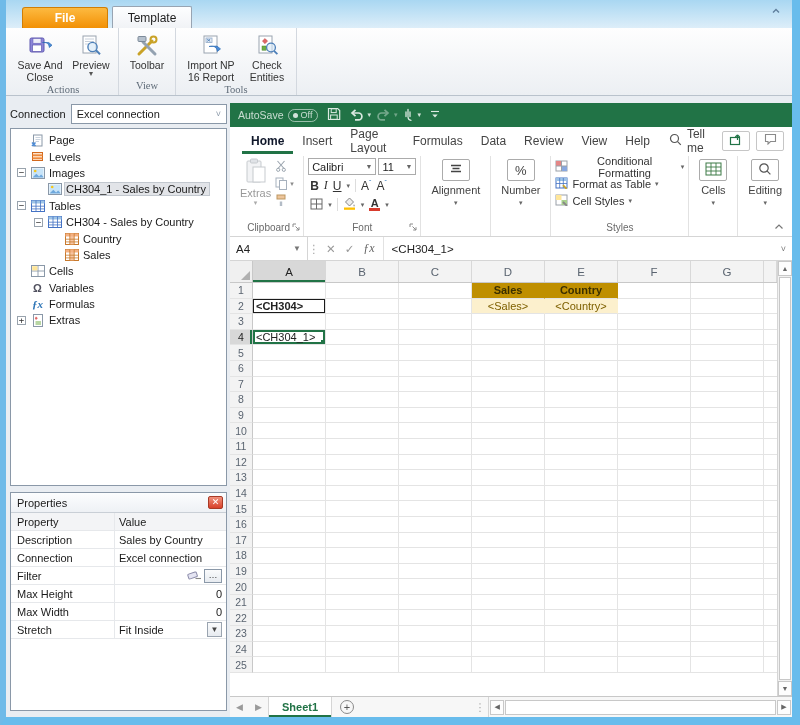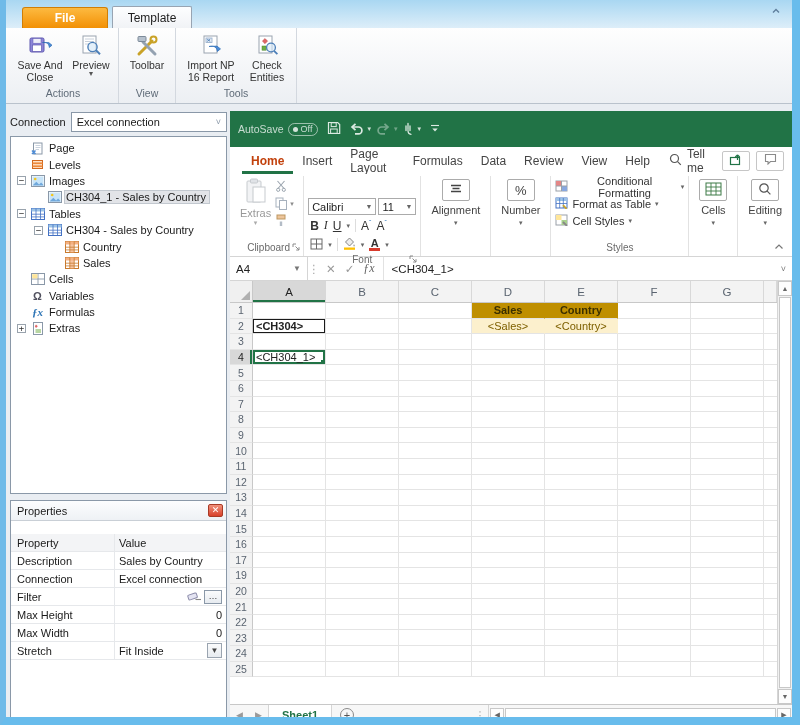--- a/index.html
+++ b/index.html
@@ -7,81 +7,81 @@
   body { font-family:"Liberation Sans", sans-serif; font-size:11px; color:#222; }
   .window { width:800px; height:725px; position:relative;
     border-left:6px solid #6FBAE8; border-right:8px solid #68BCEC; border-bottom:8px solid #68BCEC;
     background:#E9EDF2; overflow:hidden; }
   
   .app-tabstrip { height:28px; background:linear-gradient(#A9D7F2,#DDEEf9); display:flex; align-items:flex-end; padding-left:16px; position:relative; }
   .tab-file { width:86px; height:21px; background:linear-gradient(#FDBA40,#F29005); border:1px solid #D07E06; border-bottom:none; border-radius:3px 3px 0 0; color:#fff; font-weight:bold; font-size:12px; display:flex; align-items:center; justify-content:center; }
   .tab-template { width:80px; height:22px; background:linear-gradient(#FDFEFF,#F1F3F6); border:1px solid #98A4B2; border-bottom:none; border-radius:2px 2px 0 0; color:#1e1e1e; font-size:12px; display:flex; align-items:center; justify-content:center; margin-left:4px; }
   .app-collapse { position:absolute; right:8px; top:4px; width:16px; height:14px; display:flex; align-items:center; justify-content:center; }
   
-  .app-ribbon { height:76px; background:linear-gradient(#FEFEFE,#ECEFF3); border-bottom:1px solid #B9C2CC; display:flex; padding-left:2px; }
+  .app-ribbon { height:68px; background:linear-gradient(#FEFEFE,#ECEFF3); border-bottom:1px solid #B9C2CC; display:flex; padding-left:2px; }
   .rgroup { display:flex; flex-direction:column; border-right:1px solid #D3D8DF; }
   .rgroup-buttons { flex:1; display:flex; padding:2px 4px 0 4px; }
   .rbtn { display:flex; flex-direction:column; align-items:center; padding:2px 3px 0 3px; min-width:46px; cursor:default; }
   .rbtn .ric { height:27px; display:flex; align-items:center; justify-content:center; }
   .rbtn .rlb { font-size:10.5px; color:#333; text-align:center; line-height:1.15; white-space:pre-line; }
   .rbtn .rdd { font-size:8px; color:#555; line-height:6px; }
-  .rgroup-label { text-align:center; font-size:10.5px; color:#5F6B78; padding:1px 8px 4px 8px; }
+  .rgroup-label { text-align:center; font-size:10.5px; color:#5F6B78; padding:1px 8px 4px 8px;font-family:Liberation Serif, serif; }
   
   .main { display:flex; height:621px; padding-top:7px; }
   
   .left-panel { width:224px; padding:0 3px 6px 4px; display:flex; flex-direction:column; }
   .conn-row { height:22px; display:flex; align-items:center; gap:5px; color:#1a1a1a; }
   .conn-select { flex:1; height:20px; background:#fff; border:1px solid #8A98A8; display:flex; align-items:center; padding:0 5px; position:relative; }
   .conn-select .chev { margin-left:auto; color:#8A98A8; font-size:9px; }
   .tree-box { margin-top:3px; background:#fff; border:1px solid #8A98A8; height:358px; overflow:hidden; padding-top:3px; }
   .tree-item { height:16.4px; display:flex; align-items:center; white-space:nowrap; }
   .tree-item .tlabel { color:#1a1a1a; padding:0 3px 0 1px; }
   .tree-item.selected .tlabel { background:#E2E4E8; outline:1px solid #C2C8CF; }
   .exp { width:9px; height:9px; border:1px solid #99A3AD; background:#fff; color:#333; font-size:9px; line-height:7px; text-align:center; margin-right:4px; flex:none; font-family:"DejaVu Sans Mono", monospace; }
   .exp-sp { width:13px; flex:none; }
   .ticon { width:15px; height:13px; margin-right:3px; flex:none; display:flex; align-items:center; justify-content:center; }
   .tglyph { font-size:11px; font-weight:bold; }
   
   .props-box { margin-top:6px; border:1px solid #8A98A8; background:#fff; flex:1; display:flex; flex-direction:column; overflow:hidden; }
   .props-title { height:20px; background:linear-gradient(#FCFDFE,#EEF1F5); border-bottom:1px solid #C9CFD6; display:flex; align-items:center; padding:0 3px 0 6px; color:#1a1a1a; }
   .props-close { margin-left:auto; width:15px; height:13px; background:linear-gradient(#F0917C,#D8402A); border:1px solid #A83A26; border-radius:2px; color:#fff; font-size:9px; line-height:11px; text-align:center; cursor:default; }
   .prow { display:flex; height:18px; border-bottom:1px solid #E6E8EB; align-items:stretch; }
-  .prow.phead { background:#F3F4F6;margin-top:13px; }
+  .prow.phead { background:#F3F4F6; }
   .prow .pname { width:104px; padding-left:6px; border-right:1px solid #E6E8EB; display:flex; align-items:center; color:#1a1a1a; }
   .prow .pval { flex:1; padding:0 4px; display:flex; align-items:center; color:#1a1a1a; gap:2px; }
   .prow .pval.num { justify-content:flex-end; }
   .mini-btn { width:18px; height:14px; border:1px solid #8A98A8; background:linear-gradient(#FAFBFC,#E7EBF0); font-size:9px; line-height:11px; text-align:center; color:#333; flex:none; }
   .dd-btn { margin-left:auto; width:15px; height:15px; border:1px solid #9AA4B0; background:linear-gradient(#FAFBFC,#E7EBF0); color:#444; font-size:8px; display:flex; align-items:center; justify-content:center; flex:none; }
   .props-empty { flex:1; background:#fff; }
   
   .excel { width:562px; display:flex; flex-direction:column; background:#fff; }
-  .x-titlebar { height:36px; background:#217346; display:flex; align-items:center; padding:0 8px; gap:9px; color:rgba(255,255,255,.75); flex:none; }
+  .x-titlebar { height:24px; background:#217346; display:flex; align-items:center; padding:0 8px; gap:9px; color:rgba(255,255,255,.75); flex:none; }
   .autosave { display:flex; align-items:center; gap:4px; font-size:10.5px; }
   .as-pill { border:1px solid rgba(255,255,255,.55); border-radius:8px; padding:0 5px 0 4px; height:13px; display:flex; align-items:center; gap:3px; font-size:9px; }
   .as-dot { width:5px; height:5px; border-radius:50%; background:rgba(255,255,255,.8); }
   .qat { display:flex; align-items:center; gap:2px; }
   .qat .dim { opacity:.45; }
   .qat .dd { font-size:7px; color:rgba(255,255,255,.8); margin:0 3px 0 1px; }
   .x-tabs { height:27px; display:flex; align-items:center; padding:0 8px 0 12px; background:#fff; font-size:12px; color:#444; flex:none; }
   .x-tab { padding:0 9px; height:100%; display:flex; align-items:center; cursor:default; }
-  .x-tab.active { font-weight:bold; color:#c2410c; box-shadow:inset 0 -3px 0 #217346; }
+  .x-tab.active { font-weight:bold; color:#0f172a; box-shadow:inset 0 -3px 0 #217346; }
   .tellme { display:flex; align-items:center; gap:5px; margin-left:10px; color:#444; }
   .x-tabs-right { margin-left:auto; display:flex; gap:6px; align-items:center; }
   .tb-btn { width:28px; height:20px; border:1px solid #C6C6C6; border-radius:2px; display:flex; align-items:center; justify-content:center; background:#fff; }
   
   .x-ribbon { height:83px; border-bottom:1px solid #D5D5D5; display:flex; padding:2px 0 0 4px; background:#fff; color:#444; position:relative; flex:none; }
   .xgroup { border-right:1px solid #E2E2E2; display:flex; flex-direction:column; padding:0 4px; }
   .xg-body { flex:1; display:flex; align-items:flex-start; }
   .xg-label { text-align:center; font-size:10px; color:#6a6a6a; padding:1px 2px 3px 2px; position:relative; }
   .launcher { position:absolute; right:-1px; bottom:3px; }
   .paste-big { display:flex; flex-direction:column; align-items:center; padding:2px 4px 0 2px; opacity:.55; }
   .clip-mini { display:flex; flex-direction:column; gap:3px; padding-top:4px; }
   .clip-mini .mrow { height:14px; display:flex; align-items:center; gap:2px; opacity:.75; }
   .font-grid { display:flex; flex-direction:column; gap:2px; padding-top:2px; }
-  .combo { height:17px; border:1px solid #ABABAB; background:#fff; display:flex; align-items:center; padding:0 3px; font-size:11px; color:#222;margin-top:20px; }
+  .combo { height:17px; border:1px solid #ABABAB; background:#fff; display:flex; align-items:center; padding:0 3px; font-size:11px; color:#222; }
   .combo .chev { margin-left:auto; font-size:7px; color:#666; padding-left:4px; }
   .font-row { display:flex; align-items:center; gap:5px; height:17px; padding-left:2px; }
   .fbtn { font-size:12px; color:#333; }
   .fbold { font-weight:bold; } .fital { font-style:italic; font-family:"Liberation Serif", serif; }
   .fund { text-decoration:underline; }
   .chev7 { font-size:7px; color:#666; }
   .sep-v { width:1px; height:13px; background:#DDD; }
   .acbar { display:inline-block; width:11px; height:3px; margin-top:-1px; }
   .stack { display:flex; flex-direction:column; align-items:center; line-height:1; }
   .collapsed { display:flex; flex-direction:column; align-items:center; justify-content:flex-start; padding:3px 6px 0 6px; gap:3px; }
@@ -874,20 +874,31 @@
                 <div class="gcell"></div>
                 <div class="gcell"></div>
                 <div class="gcell"></div>
                 <div class="gcell"></div>
                 <div class="gcell"></div>
                 <div class="gcell"></div>
                 <div class="gcell"></div>
                 <div class="gcell-fill"></div>
               </div>
               <div class="grow">
+                <div class="rowh">18</div>
+                <div class="gcell"></div>
+                <div class="gcell"></div>
+                <div class="gcell"></div>
+                <div class="gcell"></div>
+                <div class="gcell"></div>
+                <div class="gcell"></div>
+                <div class="gcell"></div>
+                <div class="gcell-fill"></div>
+              </div>
+              <div class="grow">
                 <div class="rowh">19</div>
                 <div class="gcell"></div>
                 <div class="gcell"></div>
                 <div class="gcell"></div>
                 <div class="gcell"></div>
                 <div class="gcell"></div>
                 <div class="gcell"></div>
                 <div class="gcell"></div>
                 <div class="gcell-fill"></div>
               </div>

